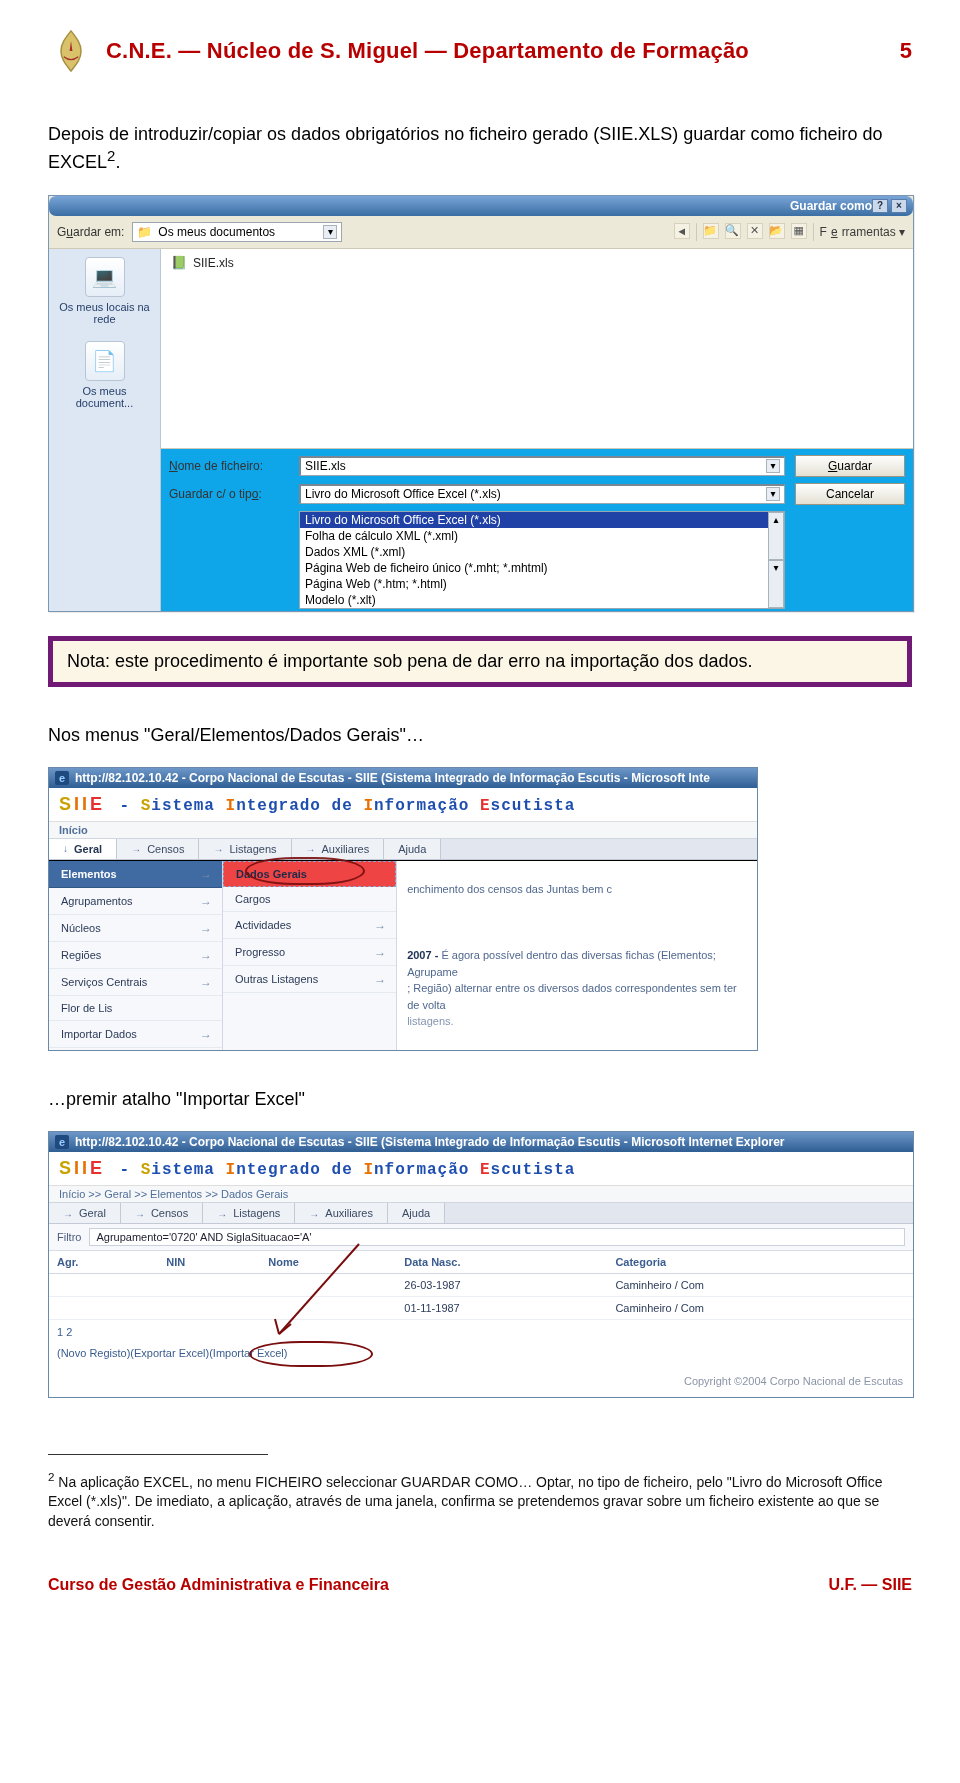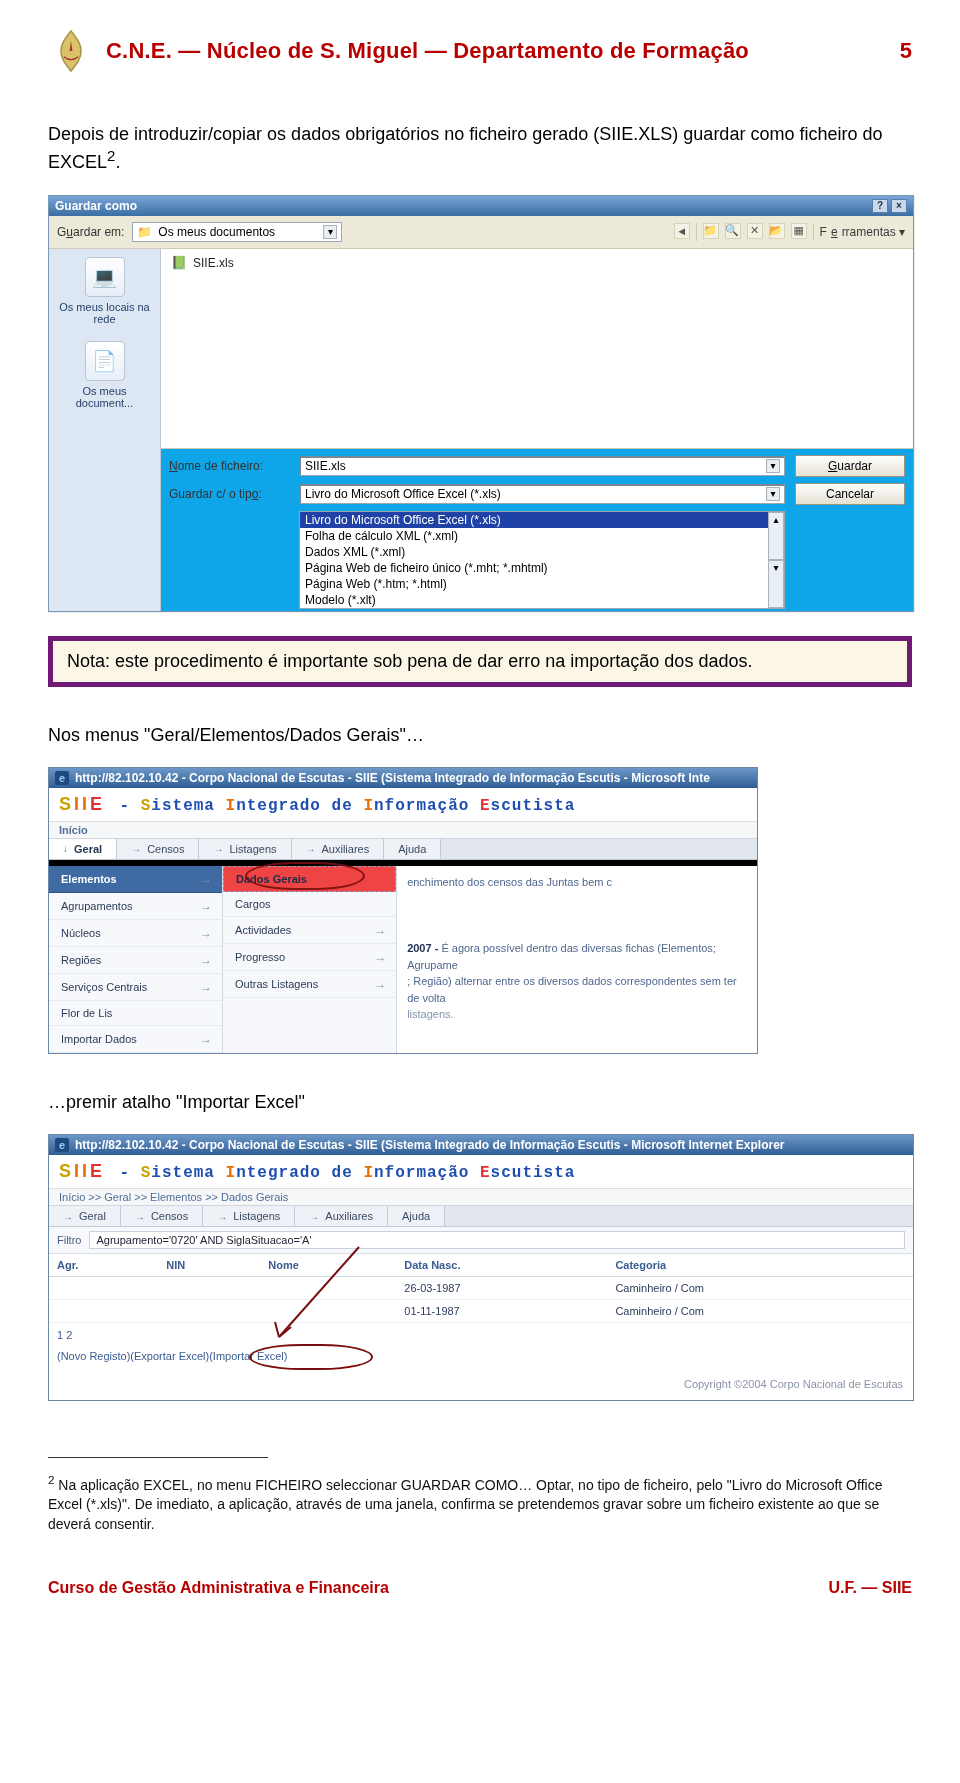--- a/index.html
+++ b/index.html
@@ -64,21 +64,22 @@
     margin-bottom: 18px;
   }
   .win-titlebar {
     background: linear-gradient(#7aa5d8,#3a6ea3);
     color: #fff;
     font-weight: bold;
     font-size: 12px;
     padding: 3px 6px;
     display: flex;
     align-items: center;
-    justify-content: space-between;
+    justify-content: flex-end;
+    border-radius: 7px;
   }
   .win-title-btns { display:flex; gap:3px; }
   .win-title-btn {
     width:16px;height:14px;background:#c9d8ea;border:1px solid #5a7ea9;
     font-size:10px;line-height:12px;text-align:center;color:#234;
   }
   .win-toolbar {
     display:flex;align-items:center;gap:8px;
     padding:6px 8px;border-bottom:1px solid #cfcab6;
   }
@@ -149,34 +150,34 @@
     display:flex;background:#e2e7ef;border-top:1px solid #d0d6e0;border-bottom:1px solid #c3cad6;
   }
   .tab {
     padding:4px 14px;font-size:11px;color:#3a4a63;border-right:1px solid #c3cad6;
     display:flex;align-items:center;gap:6px;background:#eef1f6;
   }
   .tab.active { background:#fff;font-weight:bold;color:#243653; }
   .tab .arrow-ind { font-size:10px;color:#5a76a3; }
   
   .siie1 { width: 710px;margin:14px 0 8px; }
-  .menu-body { display:flex;min-height:190px;border-top:6px solid #000000;background:#fff; }
+  .menu-body { display:flex;min-height:190px;border-top:1px solid #000000;background:#fff; }
   .menu-col { width:190px;border-right:1px solid #d2d8e3;background:#f7f8fb; }
   .menu-col .mi {
     padding:6px 10px 6px 12px;font-size:11px;color:#2b3a57;border-bottom:1px solid #e5e9f0;
     display:flex;align-items:center;justify-content:space-between;
   }
   .mi .rarr { color:#7990b0;font-size:12px; }
   .menu-col .mi.sel { background:#ef4444;color:#1a2b4a;font-weight:bold;border:1px dashed #8ca6cc; }
   .menu-col.head .mi.head {
     background:#3f6aa2;color:#fff;font-weight:bold;border-bottom:1px solid #2f5783;
   }
   .circle-mark { position:absolute;width:120px;height:28px;border:2px solid #7a0d0d;border-radius:50%/60%;opacity:.9; }
   .rel { position:relative; }
-  .menu-news { padding:8px 10px;font-size:11px;color:#4f678e;background:#fff;line-height:1.5; }
+  .menu-news { padding:20px 10px;font-size:11px;color:#4f678e;background:#fff;line-height:1.5; }
   .menu-news b { color:#203357; }
   
   .siie2 { width:866px;margin:14px 0 8px; }
   .filter-row { background:#f7f8fb;padding:4px 8px;border-bottom:1px solid #d7dce5;font-size:11px;color:#4a5d7e;display:flex;gap:8px;align-items:center; }
   .filter-row .fld { background:#fff;border:1px solid #c9d1dd;padding:2px 6px;flex:1;color:#223; }
   .data-table { width:100%;border-collapse:collapse;font-size:11px;color:#2b3c5a; }
   .data-table th { text-align:left;font-weight:bold;color:#3a5c8f;padding:5px 8px;border-bottom:1px solid #d2d8e3;background:#fff; }
   .data-table td { padding:5px 8px;border-bottom:1px solid #eceff4; }
   .pager { font-size:11px;color:#3a5c8f;padding:6px 8px; }
   .actions-row { font-size:11px;color:#3a5c8f;padding:3px 8px 10px 8px; }

